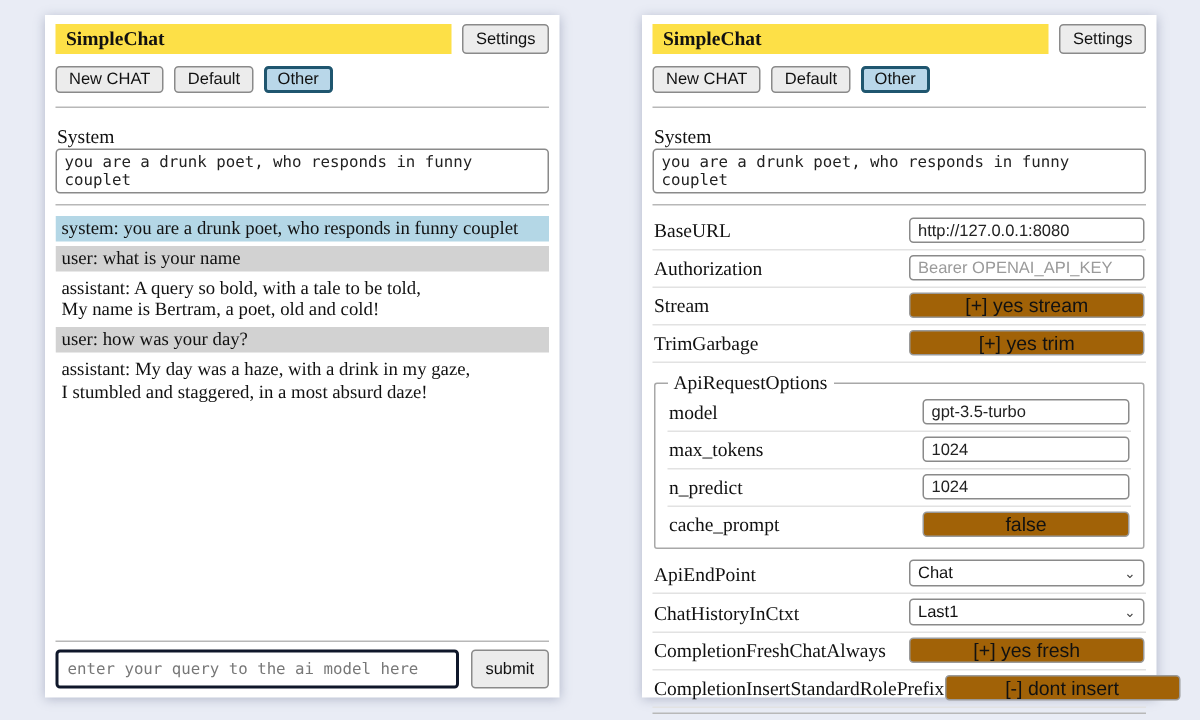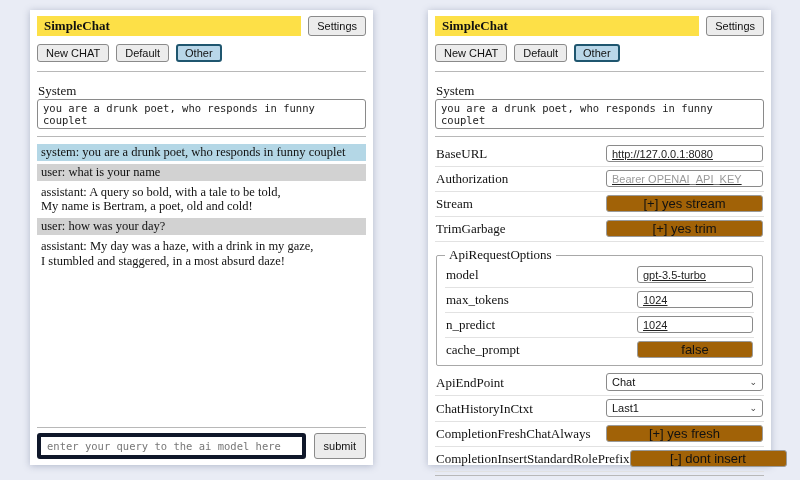--- a/index.html
+++ b/index.html
@@ -93,21 +93,21 @@
   .query-input {
     flex: 1;
     height: 26px;
     border: 1px solid #999;
     border-radius: 3px;
     font-family: "DejaVu Sans Mono", monospace;
     font-size: 10.5px;
     padding: 2px 6px;
     color: #222;
   }
-  .query-input.accent { border: 4px solid #0f172a; }
+  .query-input.accent { border: 2px solid #0f172a; }
   .query-input::placeholder { color: #777; opacity: 1; }
   .submit-btn { padding: 2px 9px; }
 
   
   .srow {
     display: flex;
     align-items: flex-end;
     justify-content: space-between;
     padding: 3px 1px 4px 1px;
     border-bottom: 1px solid #e2e2e2;
@@ -115,21 +115,20 @@
   .srow-label { font-size: 13px; color: #111; }
   .ctl { width: 157px; flex: none; }
   input.ctl {
     height: 17px;
     border: 1px solid #8a8a8a;
     border-radius: 3px;
     font-family: "Liberation Sans", sans-serif;
     font-size: 11px;
     padding: 1px 5px;
     color: #222;
-    text-decoration: underline;
   }
   input.ctl::placeholder { color: #9a9a9a; opacity: 1; }
   button.ctl {
     height: 17px;
     font-family: "Liberation Sans", sans-serif;
     font-size: 13px;
     background: #a16207;
     border: 1px solid #9a9a9a;
     border-radius: 3px;
     color: #111;
@@ -152,21 +151,21 @@
   }
   .chev { font-size: 9px; color: #444; line-height: 1; }
 
   fieldset.api-options {
     border: 1px solid #a8a8a8;
     border-radius: 2px;
     margin: 5px 1px 4px 1px;
     padding: 0 8px 3px 8px;
   }
   fieldset.api-options legend { font-size: 13px; padding: 0 4px; color: #111; }
-  fieldset .ctl { width: 116px; }
+  fieldset .ctl { width: 138px; }
   fieldset .srow:last-child { border-bottom: none; }
 </style>
 </head>
 <body>
 
 <div class="panel" id="left-panel">
   <div class="hdr">
     <div class="title-bar">SimpleChat</div>
     <button class="btn">Settings</button>
   </div>

